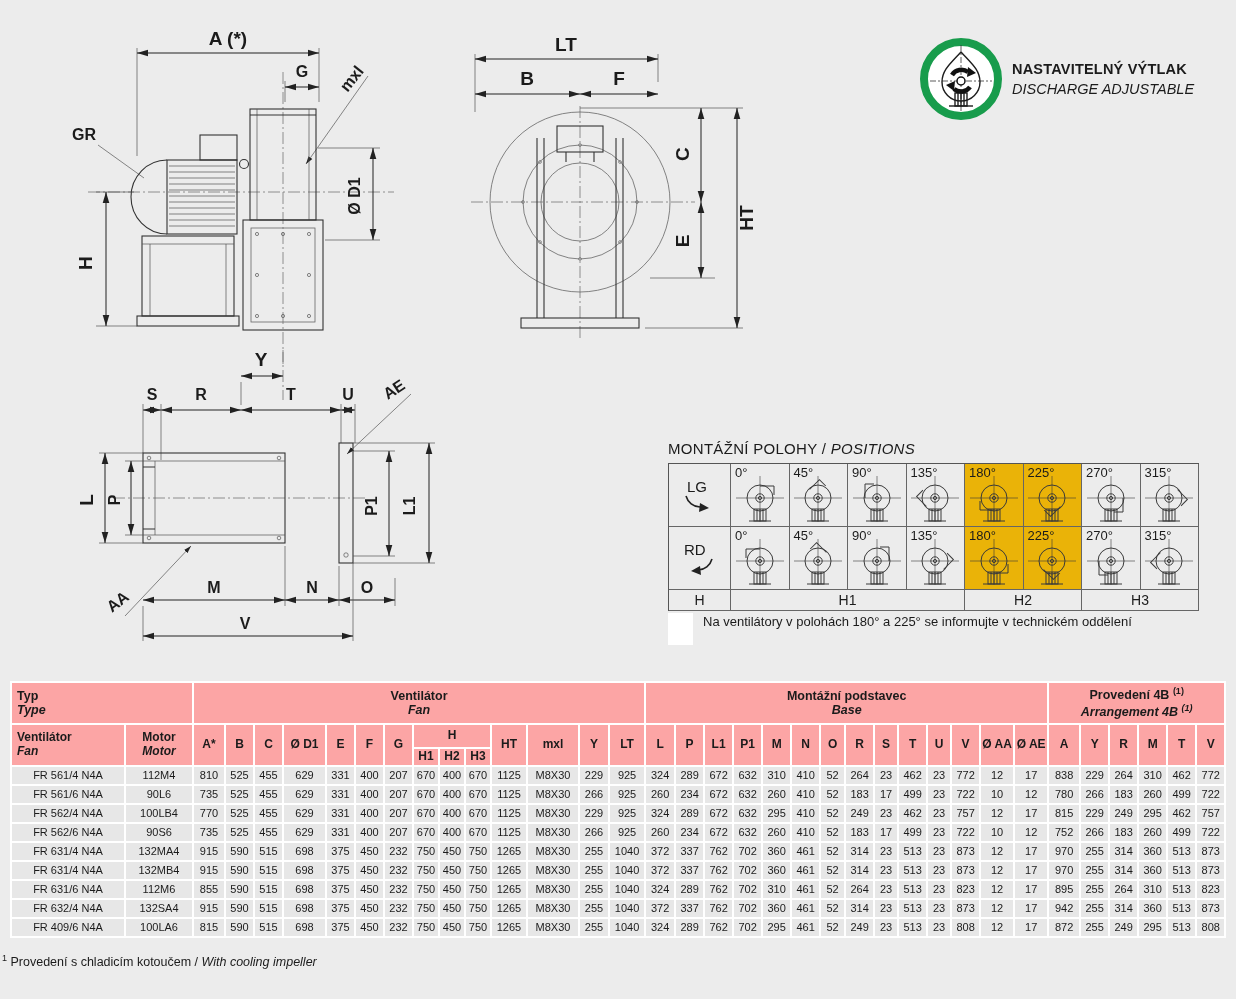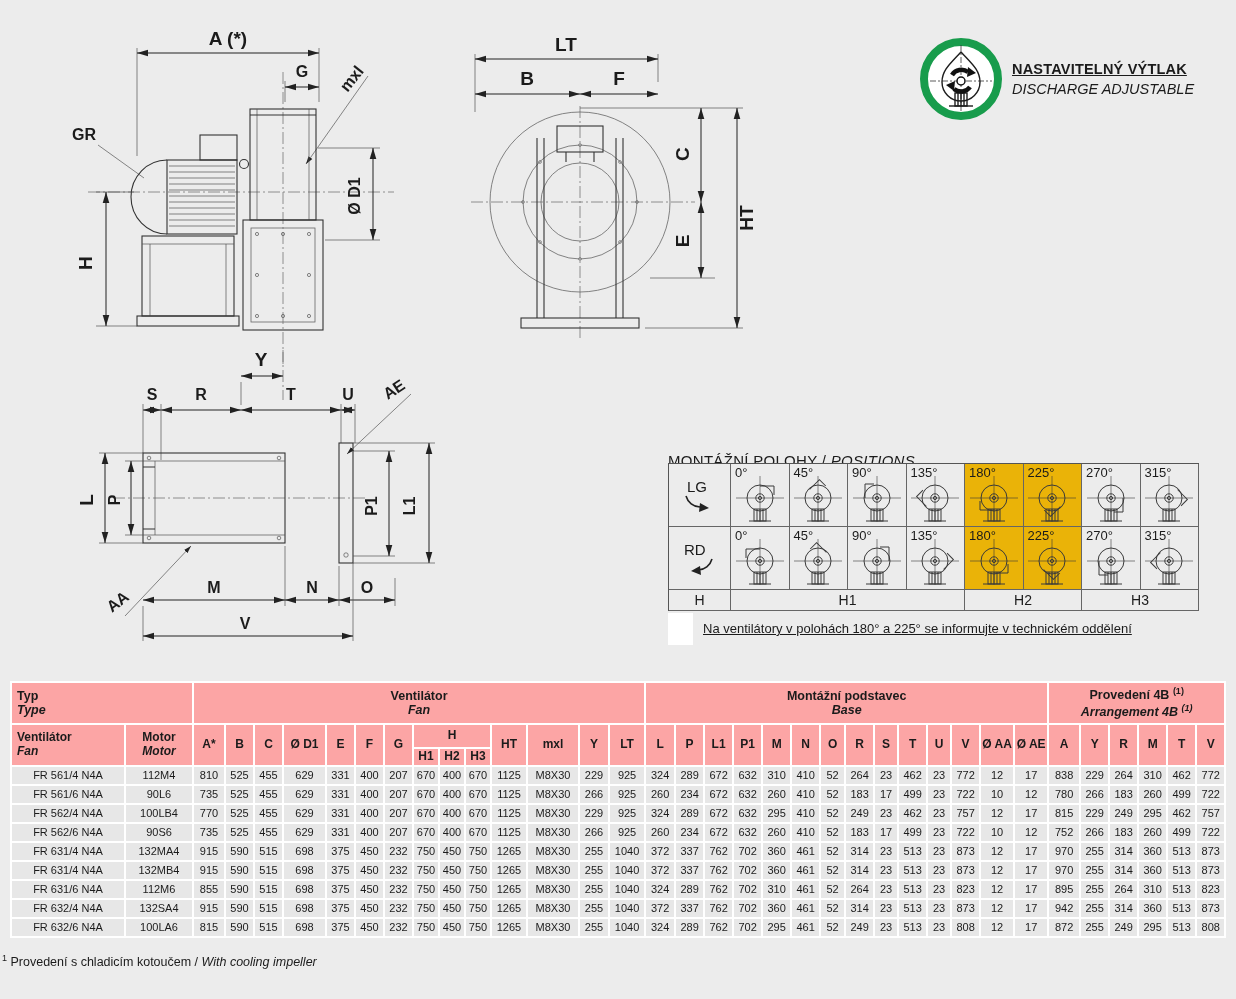--- a/index.html
+++ b/index.html
@@ -13,37 +13,37 @@
   .dlab{font-weight:bold;font-size:19px;}
   .dlab-s{font-weight:bold;font-size:16px;}
   .dim{stroke:#222;stroke-width:1;}
   .thin{stroke:#555;stroke-width:.7;}
   .thin2{stroke:#666;stroke-width:.8;fill:none;}
   .ln{stroke:#333;stroke-width:1.1;fill:none;}
   .cl{stroke:#777;stroke-width:.8;stroke-dasharray:12 3 2 3;}
 
   
   .badge{display:flex;align-items:center;gap:8px;}
-  .badge-text .b1{font-weight:bold;font-size:14.5px;letter-spacing:.2px;text-decoration:underline;}
+  .badge-text .b1{font-weight:bold;font-size:14.5px;letter-spacing:.2px;}
   .badge-text .b2{font-style:italic;font-size:14.5px;margin-top:4px;text-align:right;}
 
   
   .pos-title{font-size:15px;letter-spacing:.3px;}
   #pos-grid{display:grid;grid-template-columns:62px repeat(8,58.5px);
     border-left:1px solid #555;border-top:1px solid #555;background:#ececec;width:530px;}
   .pc{border-right:1px solid #666;border-bottom:1px solid #666;position:relative;height:62px;
     background:#ececec;}
   .pc.hl{background:#eab308;}
   .pc .angle-label{position:absolute;top:1px;left:4px;font-size:13px;}
   .pc svg.fan{display:block;margin:11px auto 0;}
   .fan line,.fan circle,.fan rect,.fan polyline{stroke:#3a3a3a;stroke-width:1;fill:none;}
   .pos-rowlabel svg{display:block;margin:8px auto 0;}
   .pos-rowlabel text{font-size:15px;}
   .pos-foot{height:20px;line-height:20px;text-align:center;font-size:14px;}
-  .pos-note{display:flex;gap:10px;font-size:13px;line-height:1.4;align-items:center;text-decoration:underline;}
+  .pos-note{display:flex;gap:10px;font-size:13px;line-height:1.4;align-items:flex-start;}
   .note-swatch{width:25px;height:32px;background:#ffffff;flex:0 0 auto;}
 
   
   #dim-table table{width:1216px;border-collapse:separate;border-spacing:2px;
     table-layout:fixed;background:#ffffff;}
   #dim-table th,#dim-table td{background:#e7e7e7;text-align:center;vertical-align:middle;
     padding:0;line-height:1.15;white-space:nowrap;overflow:hidden;}
   #dim-table thead th{background:#fca5a5;}
   #dim-table .grp{height:40px;font-size:12.5px;font-weight:bold;}
   #dim-table .grp .en{font-style:italic;}
@@ -305,21 +305,21 @@
       <polygon points="50,31 58,37 49,41" fill="#111"></polygon>
       <polygon points="36,55 28,49 37,45" fill="#111"></polygon>
       <circle cx="43" cy="45" r="4" fill="#fff" stroke="#111" stroke-width="1.5"></circle>
     </svg>
     <div class="badge-text">
       <div class="b1">NASTAVITELNÝ VÝTLAK</div>
       <div class="b2">DISCHARGE ADJUSTABLE</div>
     </div>
   </div>
 
-  <div class="abs pos-title" style="left:668px;top:452px"><span>MONTÁŽNÍ POLOHY</span><span> / </span><span class="it">POSITIONS</span></div>
+  <div class="abs pos-title" style="left:668px;top:440px"><span>MONTÁŽNÍ POLOHY</span><span> / </span><span class="it">POSITIONS</span></div>
 
   <div id="pos-grid" class="abs" style="left:668px;top:463px">
       <div class="pc pos-rowlabel">
         <svg width="52" height="46" viewBox="0 0 52 46">
       <text x="13" y="20">LG</text>
       <path d="M12,24 a15,15 0 0 0 14,11" fill="none" stroke="#222" stroke-width="1.6"></path>
       <polygon points="26,31 35,36 25,40" fill="#222"></polygon>
     </svg>
       </div>
       <div class="pc">
@@ -1036,21 +1036,21 @@
             <td>12</td>
             <td>17</td>
             <td>942</td>
             <td>255</td>
             <td>314</td>
             <td>360</td>
             <td>513</td>
             <td>873</td>
           </tr>
           <tr>
-            <td>FR 632/6 N4A</td>
+            <td>FR 409/6 N4A</td>
             <td>100LA6</td>
             <td>815</td>
             <td>590</td>
             <td>515</td>
             <td>698</td>
             <td>375</td>
             <td>450</td>
             <td>232</td>
             <td>750</td>
             <td>450</td>

